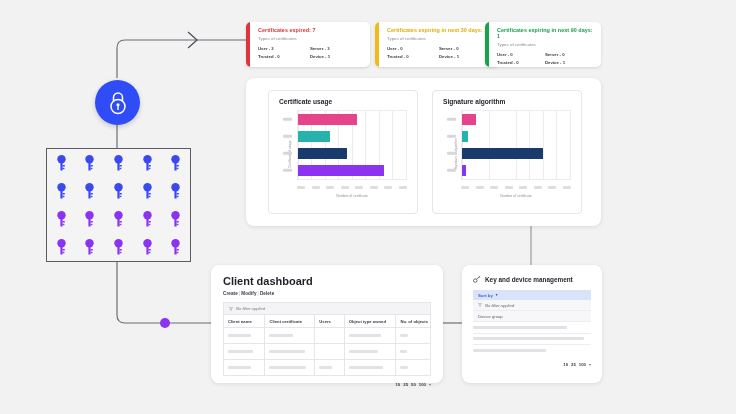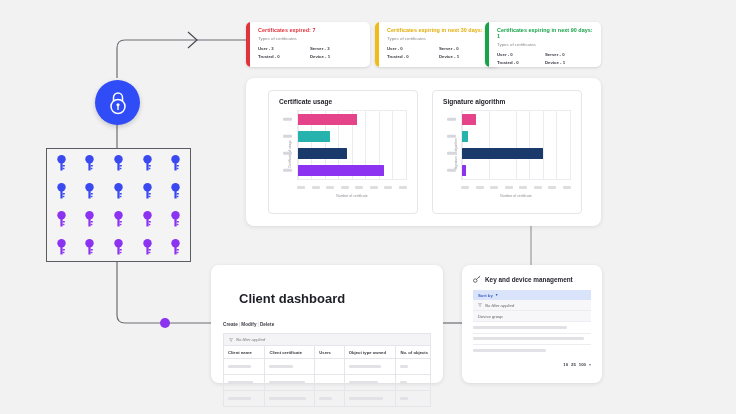--- a/index.html
+++ b/index.html
@@ -201,24 +201,24 @@
 
   
   #client-dashboard {
     left: 211px; top: 265px;
     width: 232px; height: 118px;
     border-radius: 8px;
     padding: 10px 12px;
     box-sizing: border-box;
   }
   .panel-title {
-    font-size: 13px;
+    font-size: 11px;
     font-weight: bold;
     color: #1f1f28;
-    margin: 16px;
+    margin: 0;
   }
   .actions {
     font-size: 4.6px;
     font-weight: bold;
     color: #3a3a42;
     margin-top: 4px;
     letter-spacing: 0.1px;
   }
   .actions .sep { color: #b4b4bc; font-weight: normal; padding: 0 1px; }
 

